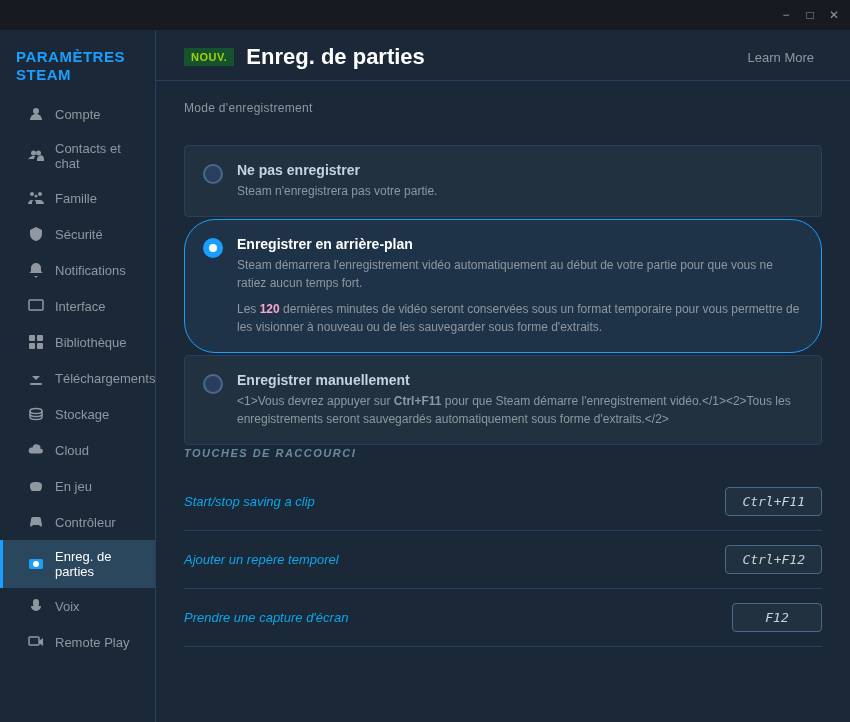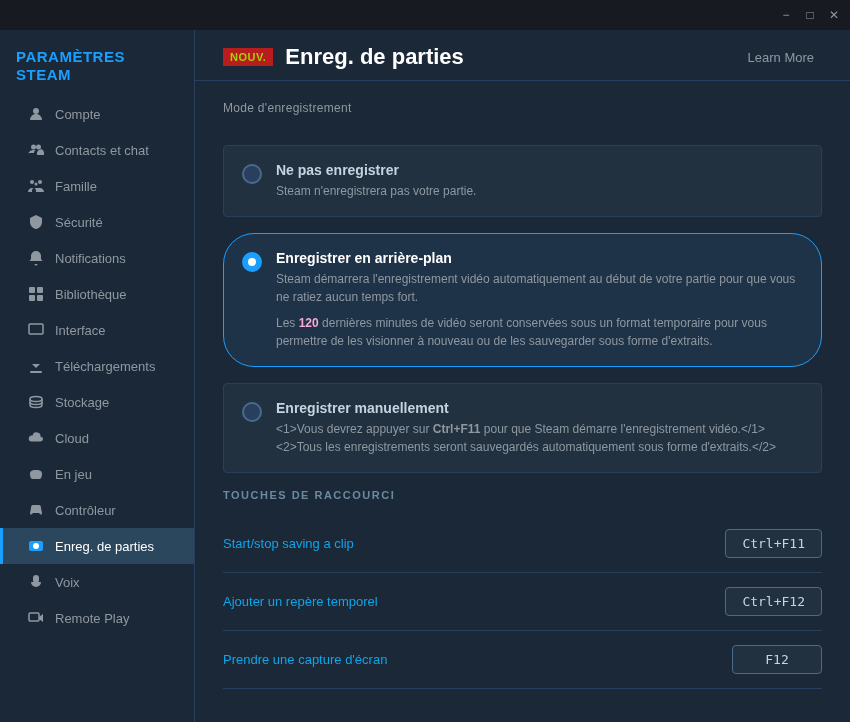--- a/index.html
+++ b/index.html
@@ -37,21 +37,21 @@
       font-size: 12px;
       cursor: pointer;
     }
     .content {
       display: flex;
       flex: 1;
       overflow: hidden;
     }
     
     .sidebar {
-      width: 195px;
+      width: 156px;
       background: #1b2838;
       border-right: 1px solid #2a3f5f;
       display: flex;
       flex-direction: column;
       overflow-y: auto;
       flex-shrink: 0;
     }
     .sidebar-title {
       padding: 18px 16px 12px;
       font-size: 15px;
@@ -98,21 +98,21 @@
       justify-content: space-between;
       padding: 14px 28px 10px;
       border-bottom: 1px solid #2a3f5f;
     }
     .main-header-left {
       display: flex;
       align-items: center;
       gap: 12px;
     }
     .badge-new {
-      background: #b91c1c;
+      background: #14532d;
       color: #a4d007;
       font-size: 11px;
       font-weight: 700;
       padding: 3px 7px;
       border-radius: 0;
       letter-spacing: 0.5px;
     }
     .main-title {
       font-size: 22px;
       font-weight: 700;
@@ -137,21 +137,21 @@
     }
     
     .radio-option {
       display: flex;
       align-items: flex-start;
       gap: 14px;
       background: #213140;
       border: 1px solid #2a3f5f;
       border-radius: 4px;
       padding: 16px 18px;
-      margin-bottom: 16px;
+      margin-bottom: 2px;
       cursor: pointer;
     }
     .radio-option.selected {
       border-color: #1a9fff;
       background: #1e3248;
       border-radius: 31px;
     }
     .radio-circle {
       width: 20px;
       height: 20px;
@@ -186,20 +186,21 @@
     .radio-desc {
       font-size: 12px;
       color: #8f98a0;
       line-height: 1.5;
     }
     .radio-desc-highlight {
       font-weight: 700;
       color: #f9a8d4;
     }
     .shortcuts-section {
+      font-style: italic;
     }
     .shortcuts-title {
       font-size: 11px;
       font-weight: 700;
       color: #6a8a9f;
       letter-spacing: 1.5px;
       text-transform: uppercase;
       margin-bottom: 14px;
     }
     .shortcut-row {
@@ -292,37 +293,37 @@
           <svg width="16" height="16" viewBox="0 0 16 16" fill="#8f98a0">
               <path d="M8 1a5 5 0 0 0-5 5v3l-1.5 2h13L13 9V6a5 5 0 0 0-5-5zm-1.5 13a1.5 1.5 0 0 0 3 0h-3z"></path>
             </svg>
         </span>
         <span>Notifications</span>
       </div>
 
       <div class="sidebar-item">
         <span class="sidebar-icon">
           <svg width="16" height="16" viewBox="0 0 16 16" fill="#8f98a0">
+              <rect x="1" y="2" width="14" height="10" rx="1" fill="none" stroke="#8f98a0" stroke-width="1.5"></rect>
+              <path d="M5 15h6M8 12v3"></path>
+            </svg>
+        </span>
+        <span>Interface</span>
+      </div>
+
+      <div class="sidebar-item">
+        <span class="sidebar-icon">
+          <svg width="16" height="16" viewBox="0 0 16 16" fill="#8f98a0">
               <rect x="1" y="1" width="6" height="6" rx="1"></rect>
               <rect x="9" y="1" width="6" height="6" rx="1"></rect>
               <rect x="1" y="9" width="6" height="6" rx="1"></rect>
               <rect x="9" y="9" width="6" height="6" rx="1"></rect>
             </svg>
         </span>
         <span>Bibliothèque</span>
-      </div>
-
-      <div class="sidebar-item">
-        <span class="sidebar-icon">
-          <svg width="16" height="16" viewBox="0 0 16 16" fill="#8f98a0">
-              <rect x="1" y="2" width="14" height="10" rx="1" fill="none" stroke="#8f98a0" stroke-width="1.5"></rect>
-              <path d="M5 15h6M8 12v3"></path>
-            </svg>
-        </span>
-        <span>Interface</span>
       </div>
 
       <div class="sidebar-item">
         <span class="sidebar-icon">
           <svg width="16" height="16" viewBox="0 0 16 16" fill="#8f98a0">
               <path d="M8 1v9m-4-4 4 4 4-4"></path>
               <rect x="2" y="13" width="12" height="2" rx="1"></rect>
             </svg>
         </span>
         <span>Téléchargements</span>

